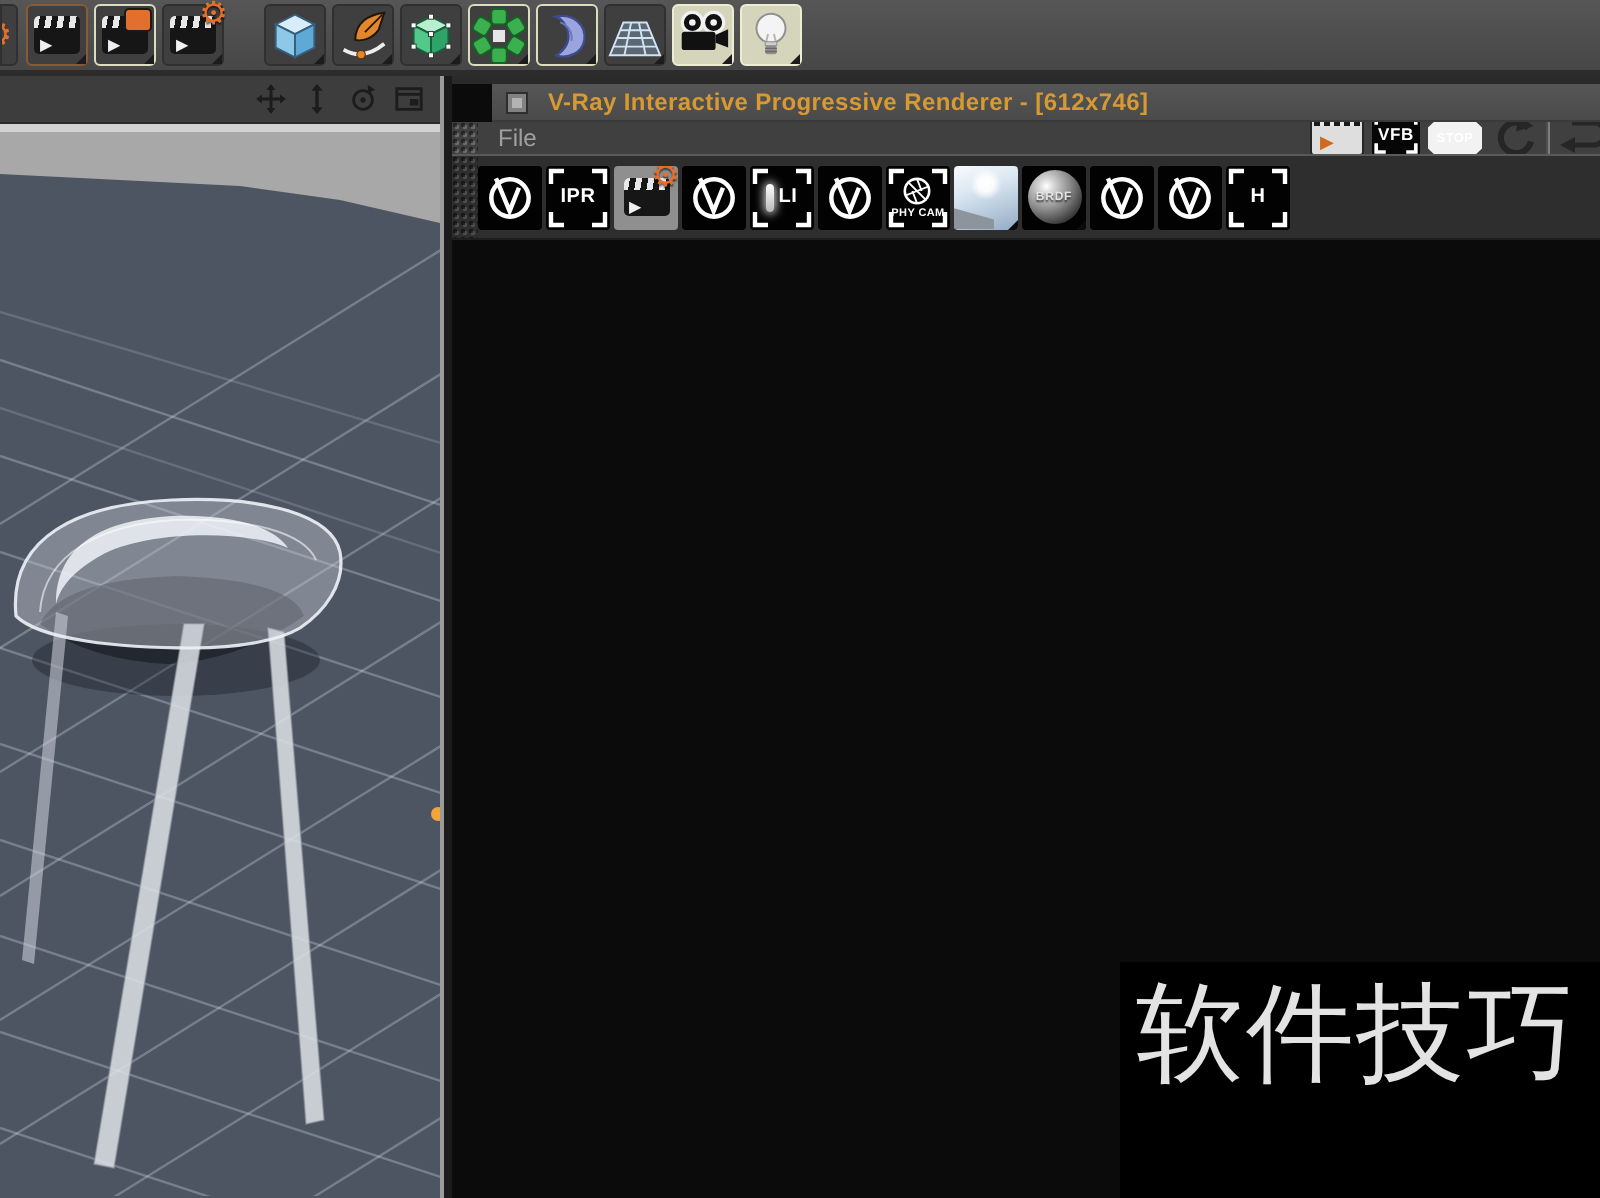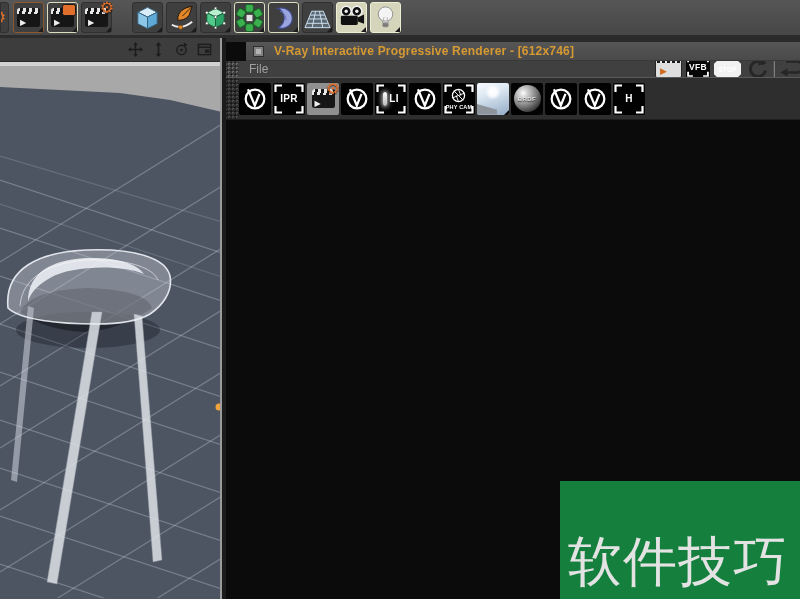--- a/index.html
+++ b/index.html
@@ -121,22 +121,22 @@
      clip-path:polygon(0 100%,0 35%,100% 70%,100% 100%); }
   .brdf-sphere { width:27px; height:27px; border-radius:50%;
      background:radial-gradient(circle at 34% 30%, #ffffff 0%, #d2d2d2 16%, #8c8c8c 45%, #343434 78%, #191919 100%);
      display:flex; align-items:center; justify-content:center; }
   .brdf-sphere span { color:#e4e4e4; font-size:6px; font-weight:bold; letter-spacing:.4px; text-shadow:0 1px 1px rgba(0,0,0,.7); }
   .vfb-canvas { flex:1; background:#0b0b0b; }
 
   
   .watermark {
     position:absolute; left:560px; top:481px; width:240px; height:118px;
-    background:#15803d; overflow:hidden;
-    display:flex; align-items:flex-end; padding-left:8px;
+    background:#000000; overflow:hidden;
+    display:flex; align-items:flex-start; padding-left:8px;
   }
   .watermark span { color:#e3e3e3; font-size:54px; letter-spacing:1px; white-space:nowrap; }
 </style>
 </head>
 <body>
 
 <div class="screen">
 
   <div class="c4d-toolbar">
     <div class="tbi sliver">

